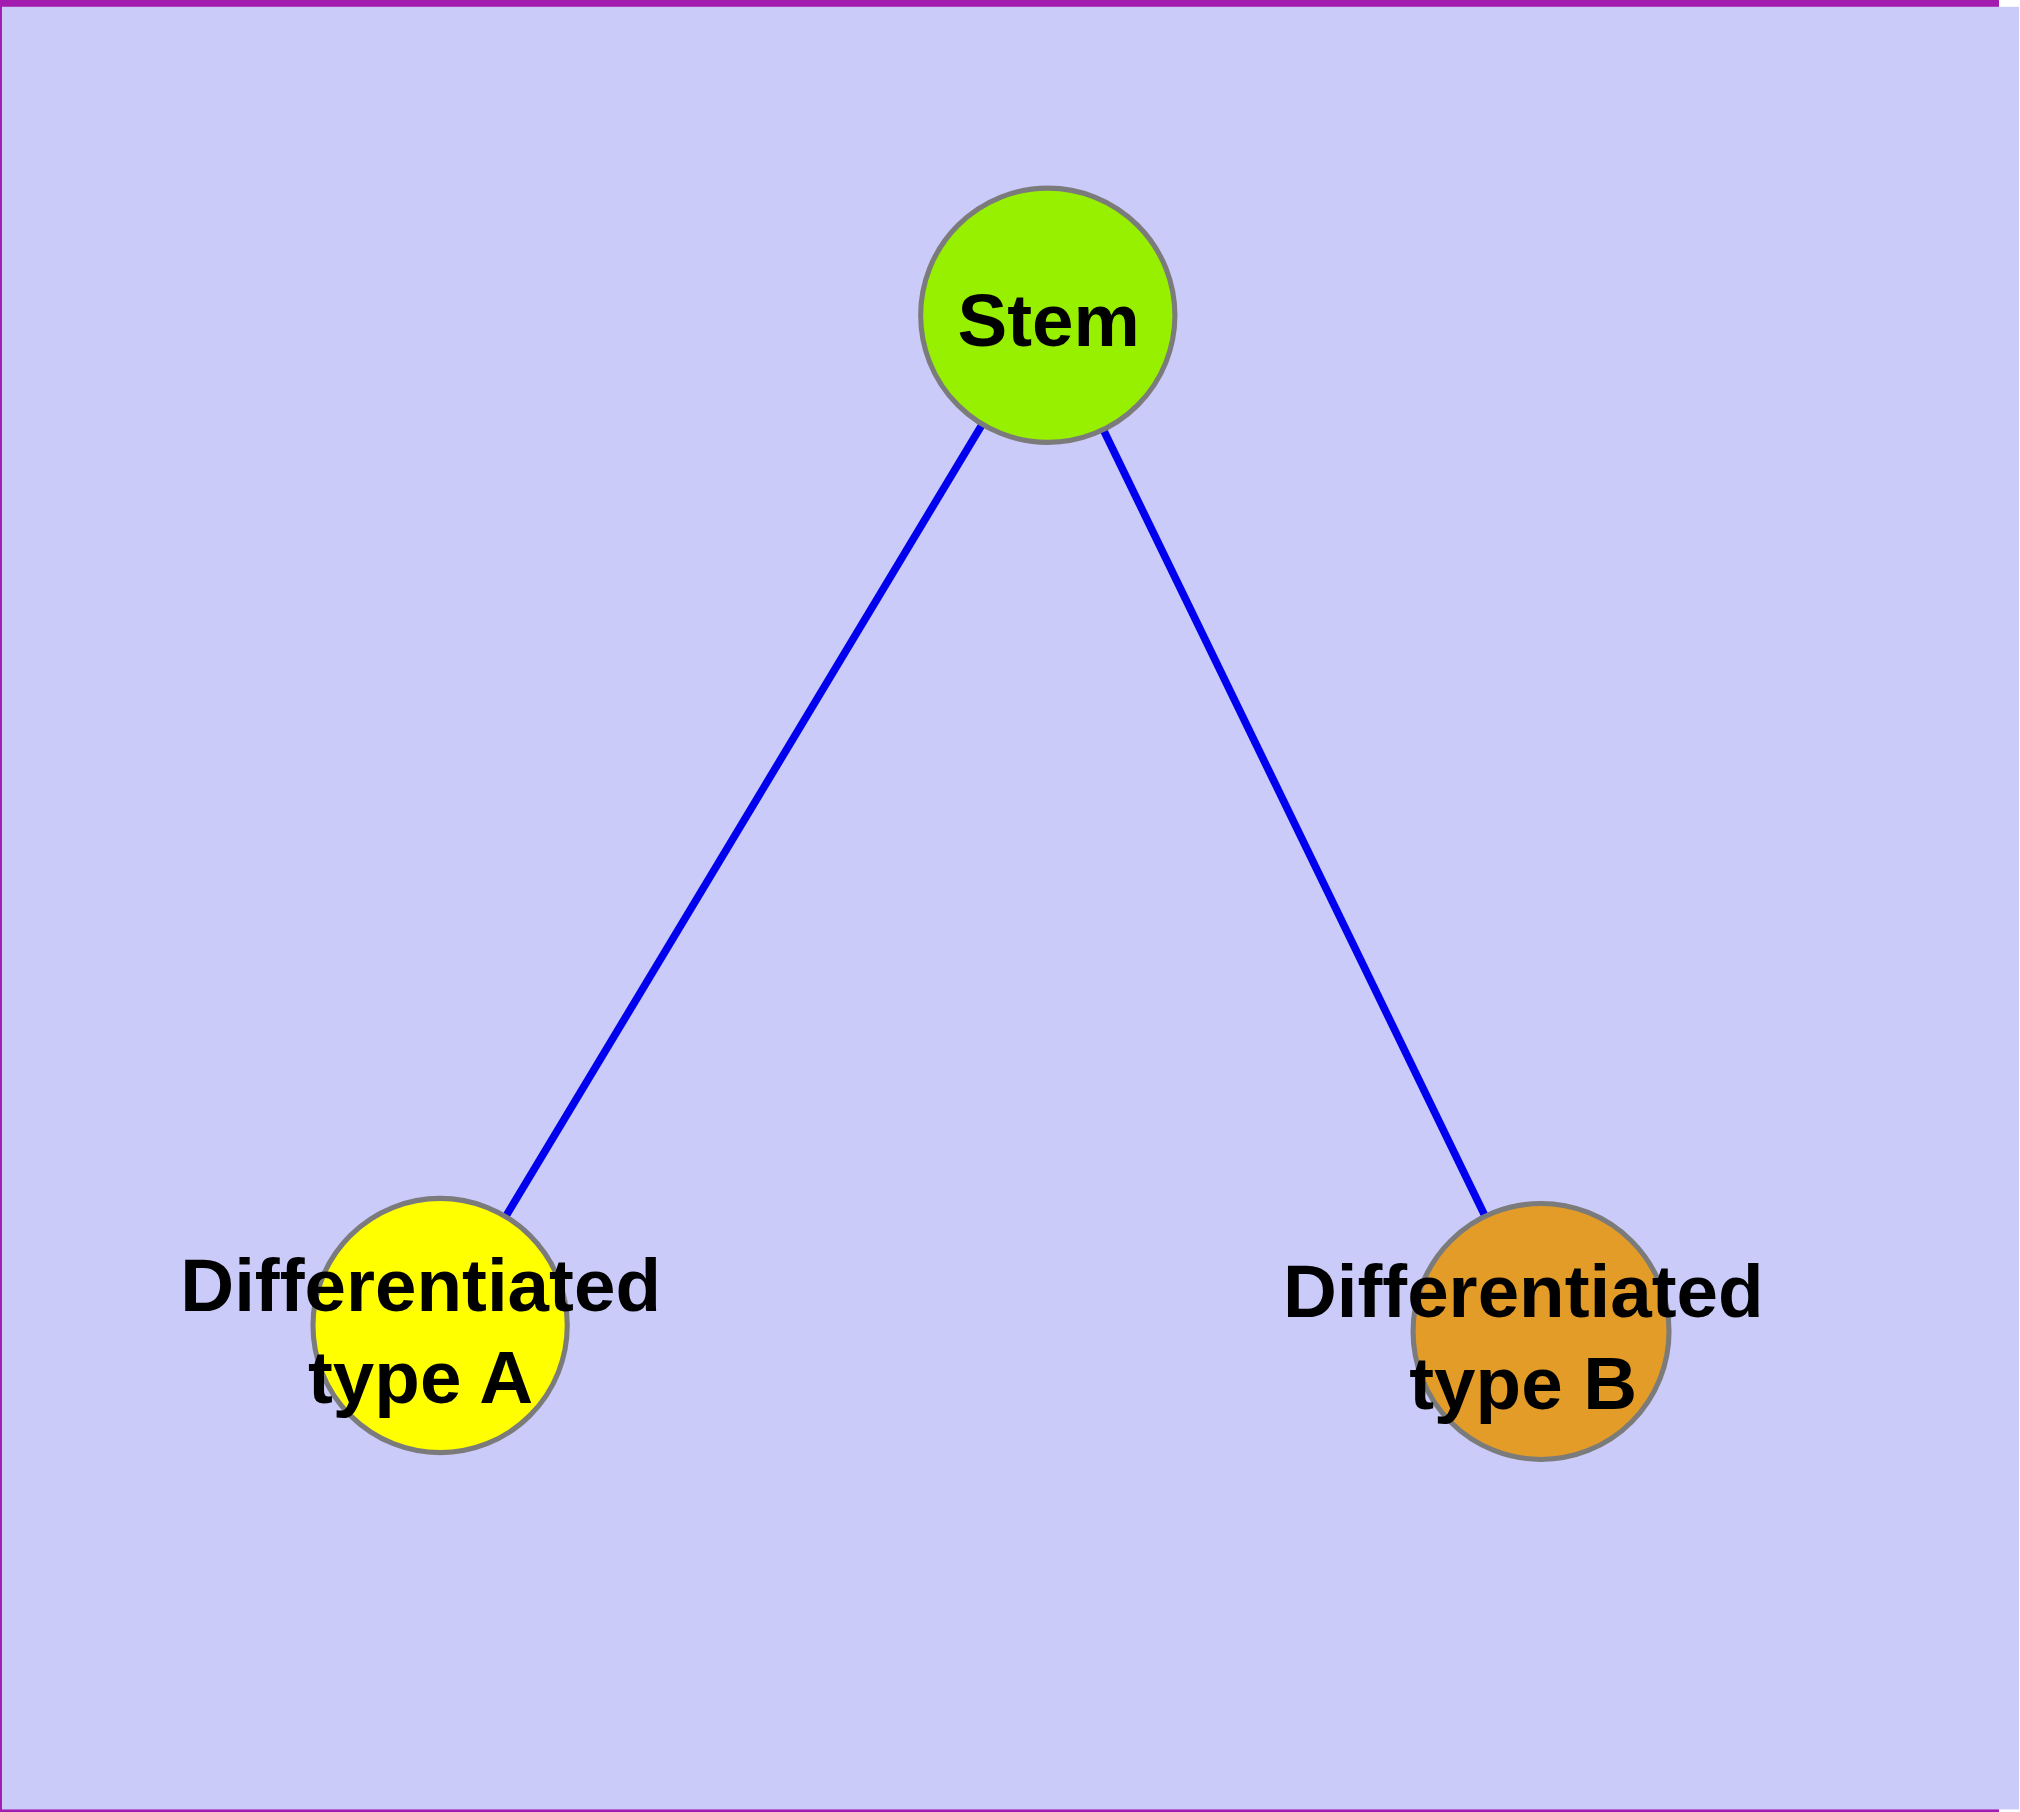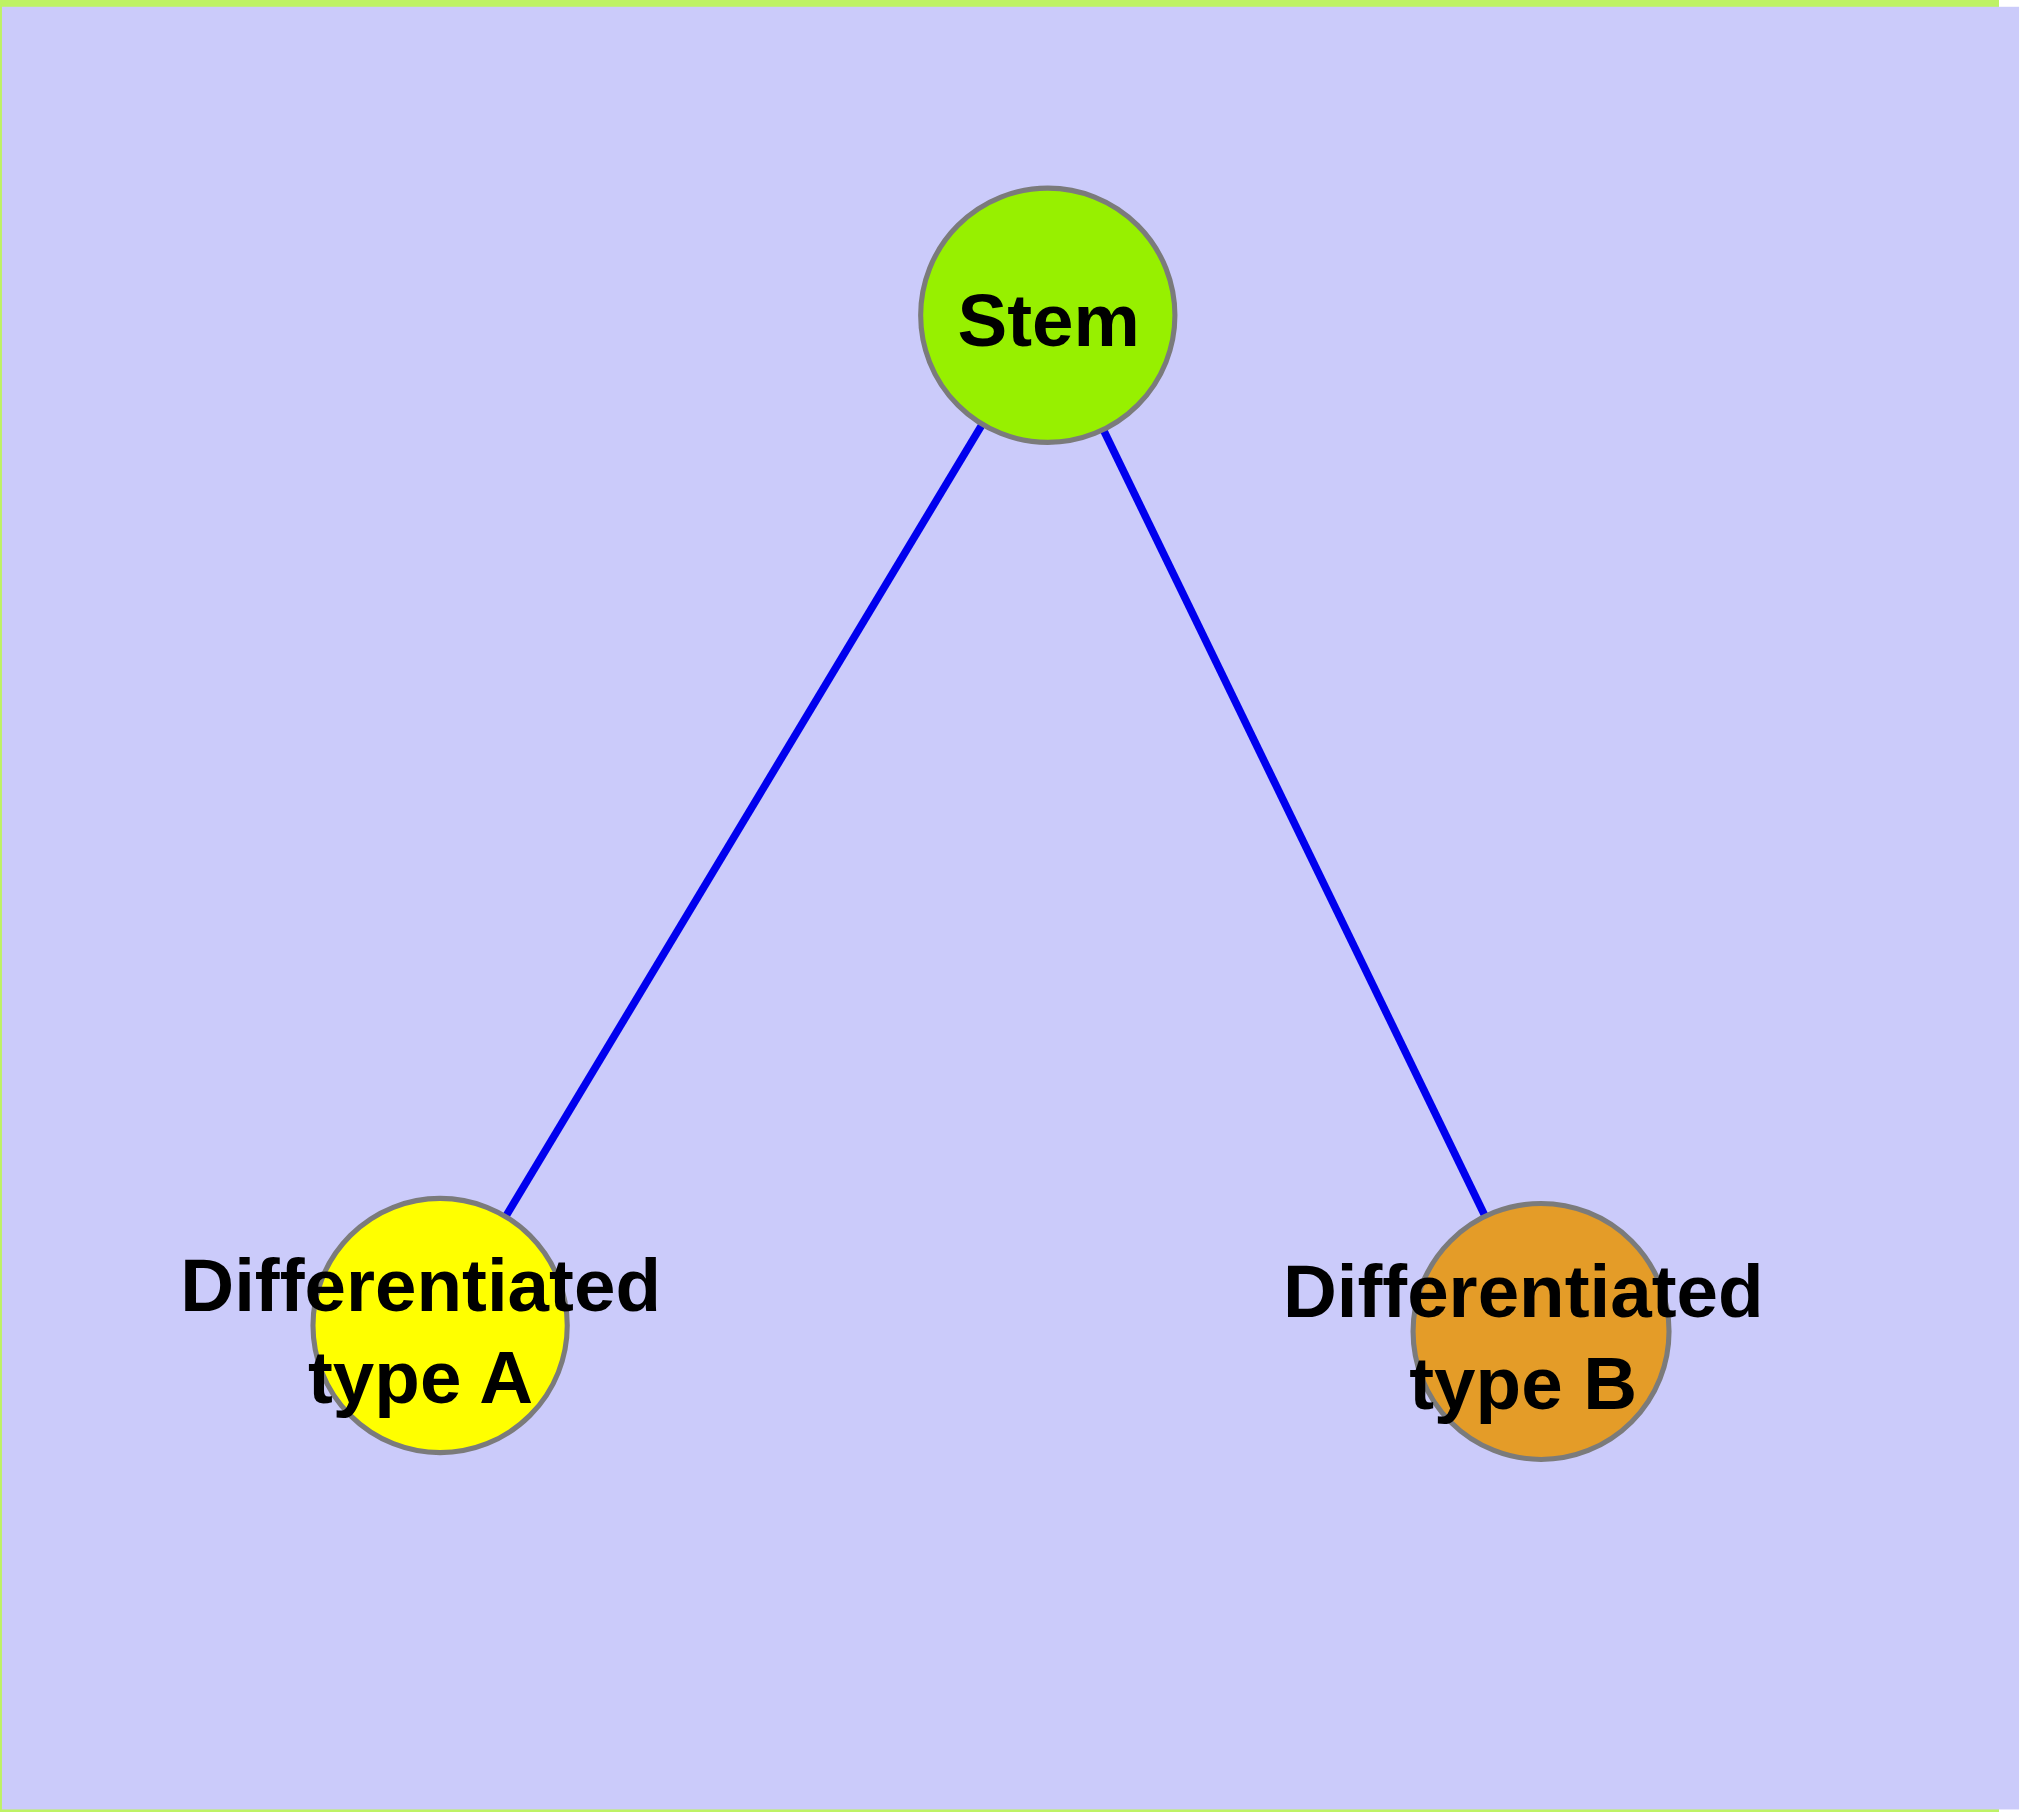--- a/index.html
+++ b/index.html
@@ -7,21 +7,21 @@
     padding: 0;
     background: #ffffff;
     width: 2021px;
     height: 1812px;
     overflow: hidden;
   }
   .page {
     position: relative;
     width: 1999px;
     height: 1812px;
-    background: #bef264;
+    background: #a21caf;
   }
   svg {
     display: block;
   }
   .node {
     stroke-width: 6px;
   }
   .node-label {
     font-family: "Liberation Sans", sans-serif;
     font-weight: bold;

